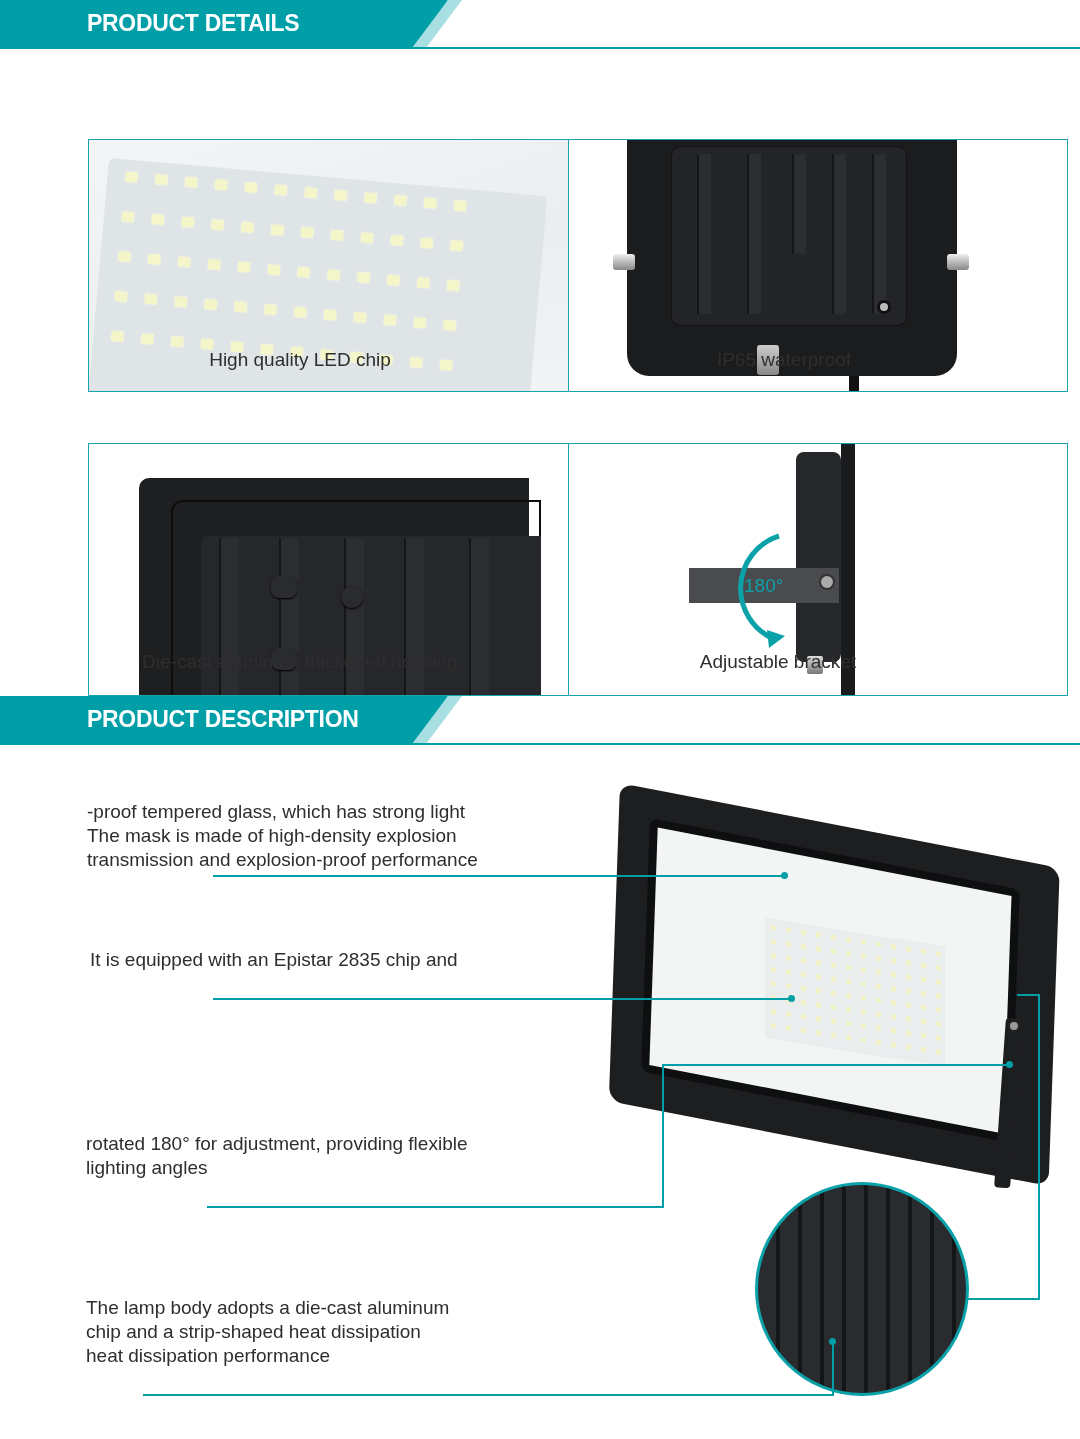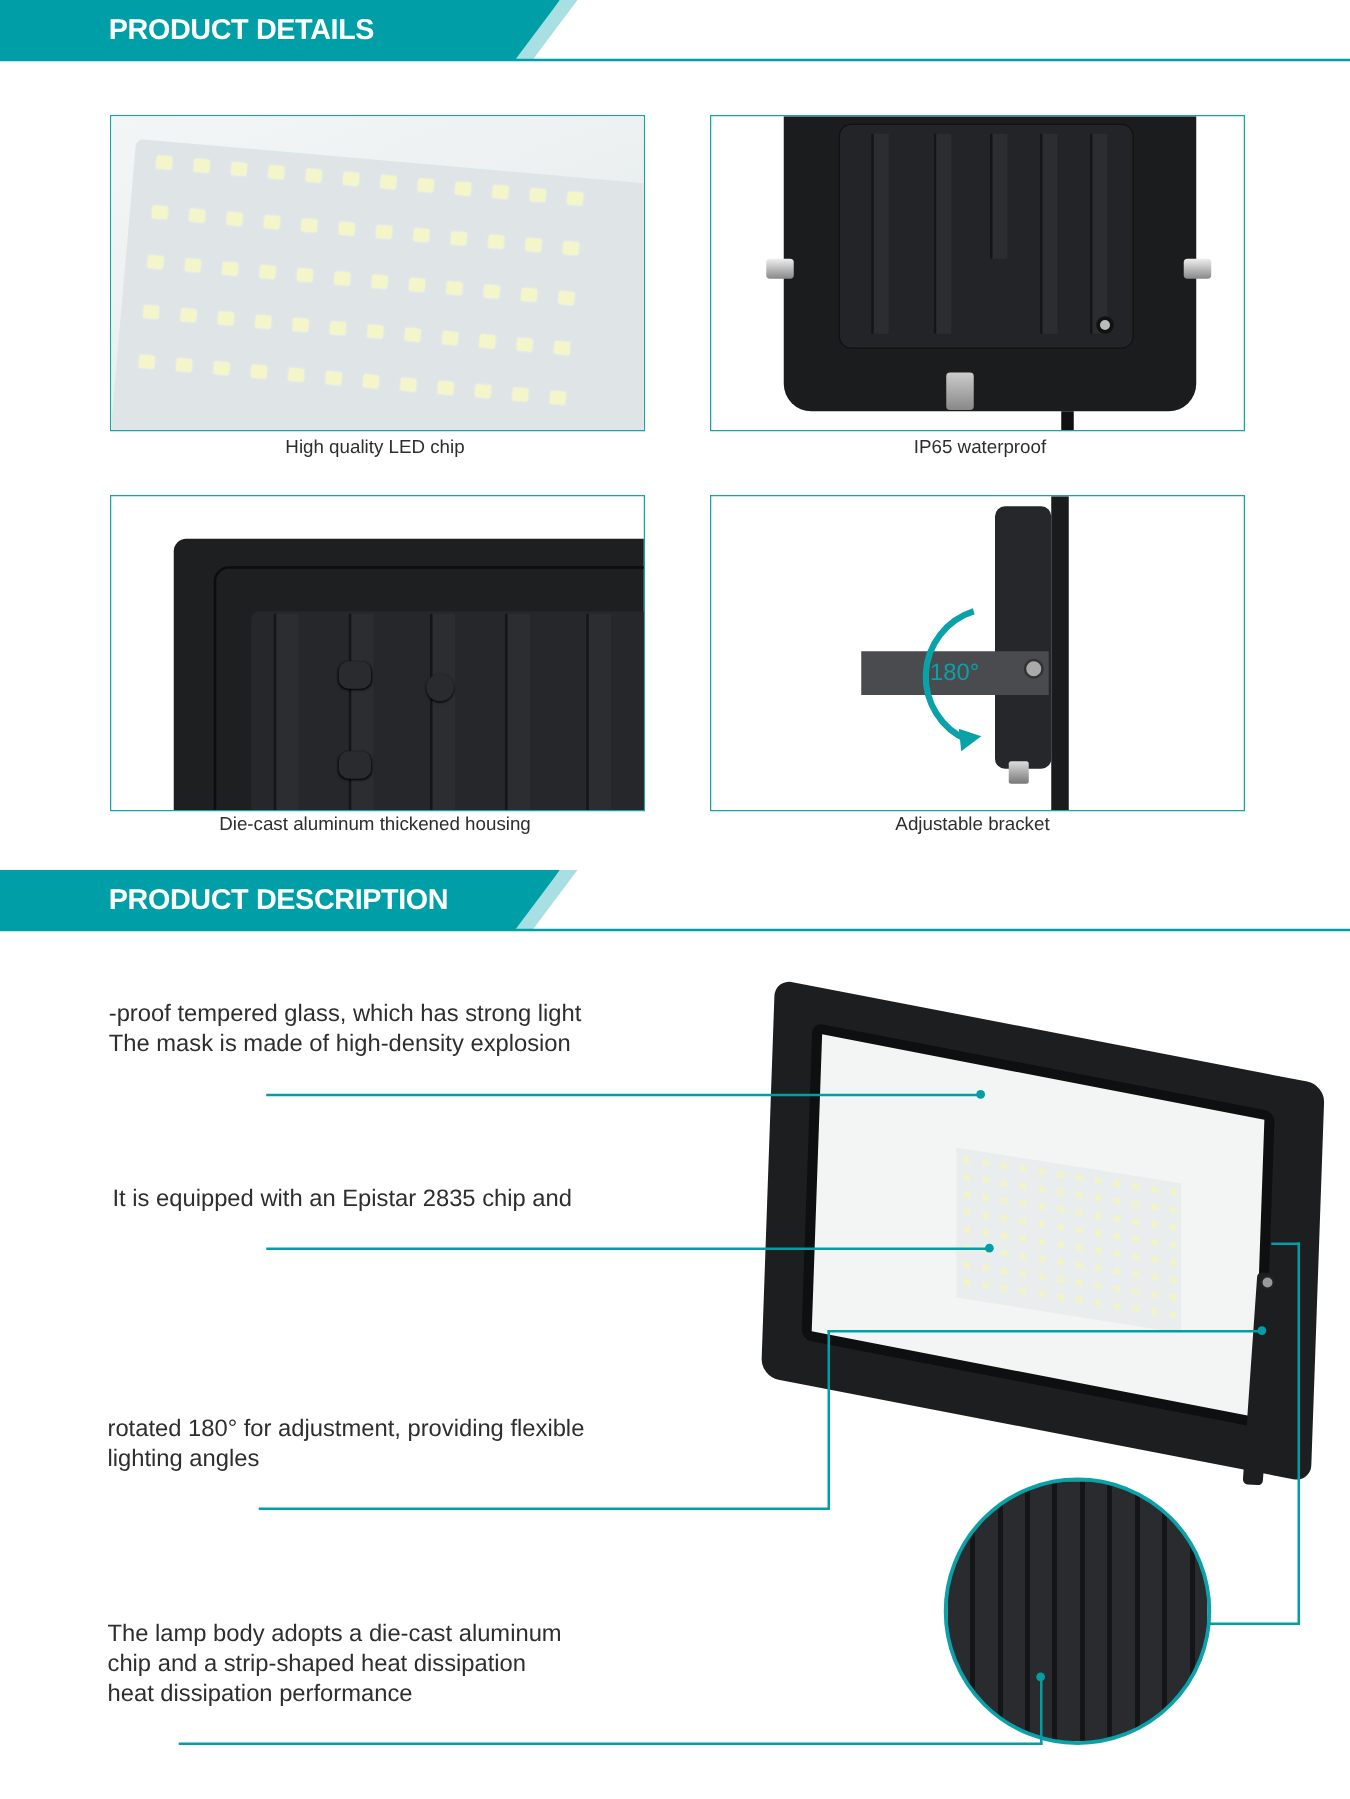--- a/index.html
+++ b/index.html
@@ -10,23 +10,23 @@
   .sec-header { position: absolute; left: 0; width: 1080px; height: 50px; }
   .sec-header .bar { position: absolute; left: 0; top: 0; height: 48px; width: 460px;
     background: #009fa8; clip-path: polygon(0 0, 448px 0, 416px 48px, 0 48px); }
   .sec-header .stripe { position: absolute; left: 412px; top: 0; width: 50px; height: 48px;
     background: #a8dfe2; clip-path: polygon(36px 0, 50px 0, 14px 48px, 0 48px); }
   .sec-header .line { position: absolute; left: 0; top: 47px; width: 1080px; height: 2px; background: #009fa8; }
   .sec-header .title { position: absolute; left: 87px; top: 10px; font-family: "Liberation Sans", sans-serif;
     font-weight: bold; font-size: 23px; color: #ffffff; letter-spacing: -0.3px; }
 
   
-  .card { position: absolute; width: 428px; height: 253px; border: 1.5px solid #17a3aa; overflow: hidden; background: #fff; }
+  .card { position: absolute; width: 500px; height: 253px; border: 1.5px solid #17a3aa; overflow: hidden; background: #fff; margin-top: 47px; }
   .caption { position: absolute; width: 428px; text-align: center; font-family: "Liberation Sans", sans-serif;
-    font-size: 15px; color: #2e2e2e; }
+    font-size: 19px; color: #2e2e2e; }
 
   
   .led-bg { position: absolute; inset: 0; background: linear-gradient(160deg, #f3f6f6 0%, #e9eeee 60%, #f1f4f4 100%); }
   .led-board { position: absolute; left: 20px; top: 18px; width: 440px; height: 240px;
     background: #dfe5e6; border-radius: 6px; transform: rotate(5deg); transform-origin: 0 0; }
   .led-grid { position: absolute; left: 18px; top: 12px; display: grid;
     grid-template-columns: repeat(12, 30px); grid-auto-rows: 40px; }
   .led-grid span { width: 12px; height: 10px; background: #f4f5c9; box-shadow: 0 0 2px #fbfbe6; border-radius: 1px; }
 
   
@@ -275,20 +275,21 @@
     </div>
   <div style="position:absolute; left:420px; top:240px; width:16px; height:170px; background:#1d1e20; border-radius:4px; transform:rotate(4deg);"></div>
   <div style="position:absolute; left:428px; top:242px; width:12px; height:12px; border-radius:50%; background:#999; border:2px solid #222;"></div>
 </div>
 
 <div style="position:absolute; left:755px; top:1182px; width:214px; height:214px; border-radius:50%; border:3px solid #0aa2a8; overflow:hidden; background:repeating-linear-gradient(90deg, #2a2b2e 0 18px, #141516 18px 22px);"></div>
 
 <div class="desc" style="left:87px; top:800px;">
   <div>-proof tempered glass, which has strong light</div>
   <div>The mask is made of high-density explosion</div>
+  <div>transmission and explosion-proof performance</div>
 </div>
 <div class="leader" style="left:213px; top:875px; width:572px; height:2px;"></div>
 <div class="dot" style="left:781px; top:872px;"></div>
 
 <div class="desc" style="left:90px; top:948px;">
   <div>It is equipped with an Epistar 2835 chip and</div>
 </div>
 <div class="leader" style="left:213px; top:998px; width:578px; height:2px;"></div>
 <div class="dot" style="left:788px; top:995px;"></div>
 

